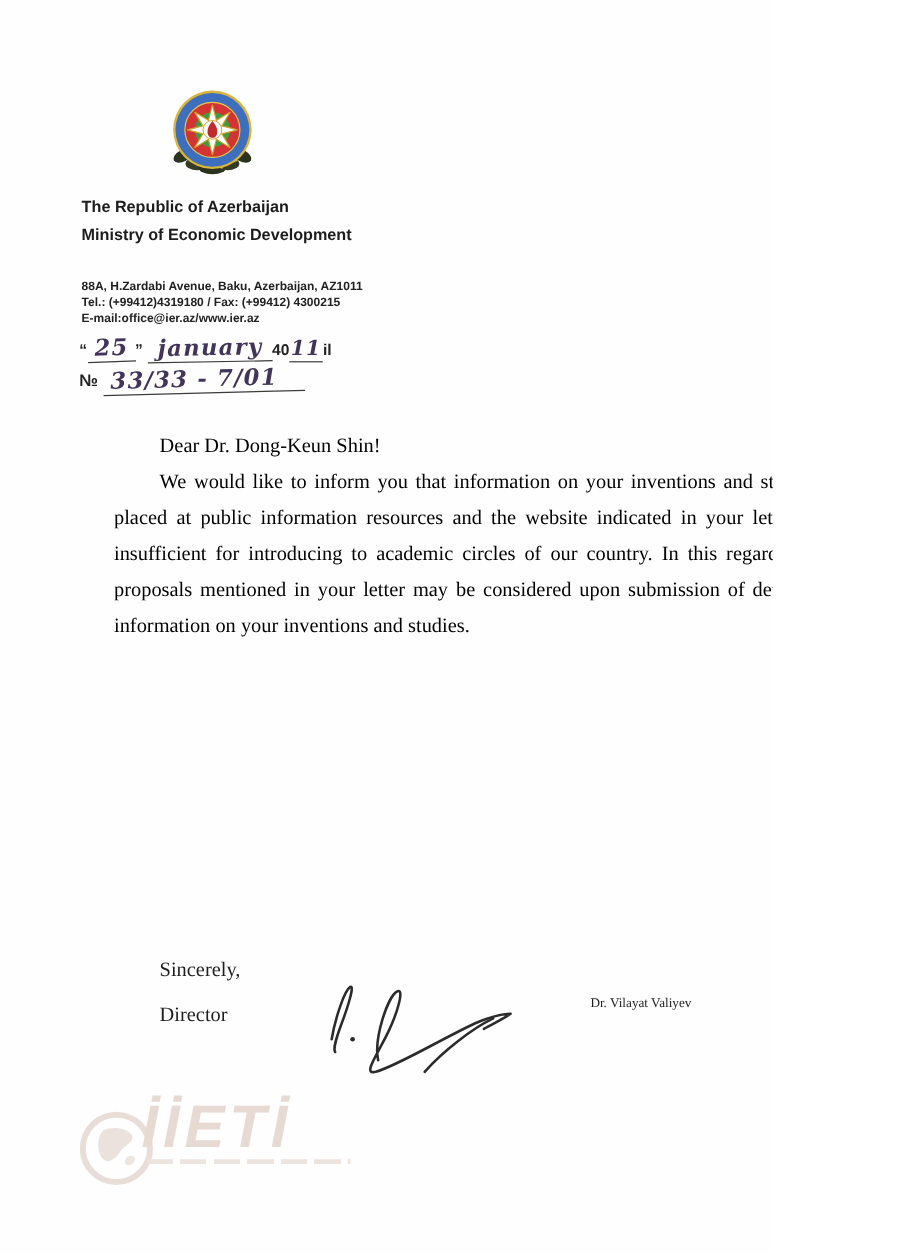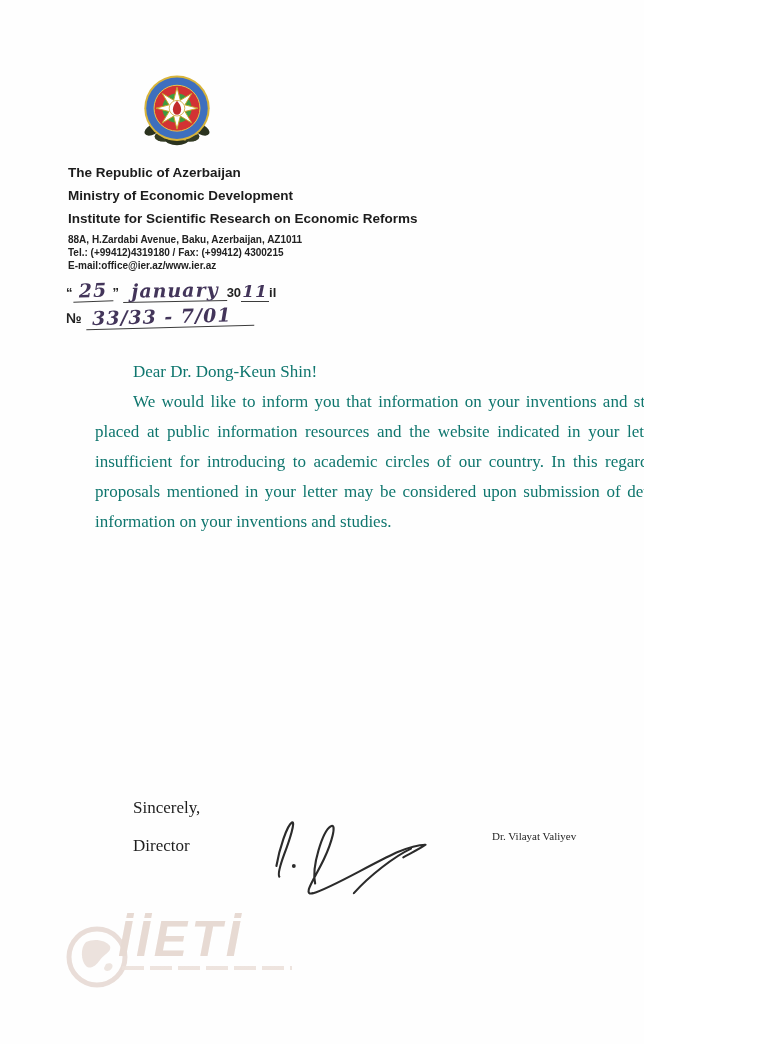--- a/index.html
+++ b/index.html
@@ -22,21 +22,21 @@
           color:#43355a; letter-spacing:1px; }
   .u { display:inline-block; border-bottom:1.6px solid #3c3c3c; text-align:center; }
   .hand-day   { width:40px;  font-size:19px; transform:rotate(-2deg); }
   .hand-month { width:104px; font-size:19px; transform:rotate(-1deg); }
   .hand-year  { width:28px;  font-size:17px; }
   .hand-no    { width:168px; font-size:19px; text-align:left; padding-left:6px; transform:rotate(-1.5deg); }
 
   
   .letter-body { position:absolute; left:95px; top:357px; width:586px;
                  font-family:"Liberation Serif", serif; font-size:17px; line-height:30px;
-                 color:#0f766e; text-align:justify; }
+                 color:#000000; text-align:justify; }
   .letter-body p { text-indent:38px; }
   .letter-body p.salutation { text-align:left; }
 
   
   .closing  { position:absolute; left:133px; top:798px; font-family:"Liberation Serif", serif; font-size:17px; color:#1e1e1e; }
   .role     { position:absolute; left:133px; top:836px; font-family:"Liberation Serif", serif; font-size:17px; color:#1e1e1e; }
   .sig      { position:absolute; left:252px; top:806px; width:196px; height:92px; }
   .sig-name { position:absolute; left:492px; top:830px; font-family:"Liberation Serif", serif; font-size:11px; color:#1e1e1e; }
 
   
@@ -73,31 +73,30 @@
     <circle cx="42" cy="38" r="15" fill="#3f9b3f"></circle>
 
     <path d="M42,16.5 L45.4,29.9 L57.2,22.8 L50.1,34.6 L63.5,38 L50.1,41.4 L57.2,53.2 L45.4,46.1 L42,59.5 L38.6,46.1 L26.8,53.2 L33.9,41.4 L20.5,38 L33.9,34.6 L26.8,22.8 L38.6,29.9 Z" fill="#ffffff" stroke="#c9a227" stroke-width="1"></path>
     <circle cx="42" cy="38" r="8" fill="#ffffff" stroke="#c9a227" stroke-width="0.8"></circle>
 
     <path d="M42,30.5 C44.6,33.6 46.2,36.3 46.2,39.4 C46.2,42.8 44.3,44.8 42,44.8 C39.7,44.8 37.8,42.8 37.8,39.4 C37.8,36.3 39.4,33.6 42,30.5 Z" fill="#c22b2b"></path>
   </svg>
 
   <div class="lh-line lh-country">The Republic of Azerbaijan</div>
   <div class="lh-line lh-ministry">Ministry of Economic Development</div>
-  <div class="lh-line lh-institute">Institute for Scientific Research on Economic Reforms</div>
 
   <div class="lh-address">
     <div>88A, H.Zardabi Avenue, Baku, Azerbaijan, AZ1011</div>
     <div>Tel.: (+99412)4319180 / Fax: (+99412) 4300215</div>
     <div>E-mail:office@ier.az/www.ier.az</div>
   </div>
 
   <div class="ref-date">
     <span>“</span><span class="u hand hand-day">25</span><span>”</span>
-    <span class="u hand hand-month">january</span><span>30</span><span class="u hand hand-year">11</span><span>il</span>
+    <span class="u hand hand-month">january</span><span>40</span><span class="u hand hand-year">11</span><span>il</span>
   </div>
 
   <div class="ref-no">
     <span>№</span>
     <span class="u hand hand-no">33/33 - 7/01</span>
   </div>
 
   <div class="letter-body">
     <p class="salutation">Dear Dr. Dong-Keun Shin!</p>
     <p>We would like to inform you that information on your inventions and studies placed at public information resources and the website indicated in your letter is insufficient for introducing to academic circles of our country. In this regard, the proposals mentioned in your letter may be considered upon submission of detailed information on your inventions and studies.</p>

